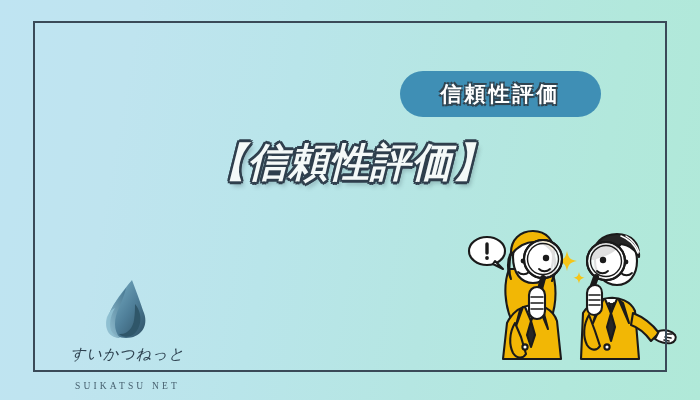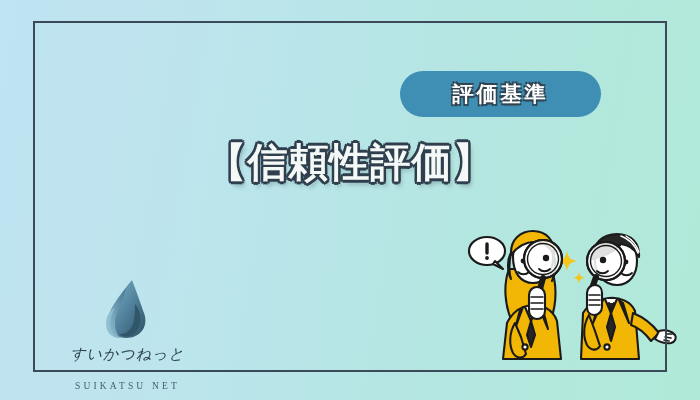--- a/index.html
+++ b/index.html
@@ -77,20 +77,21 @@
 
   
   .title {
     position: absolute;
     left: 0;
     top: 139px;
     width: 700px;
     text-align: center;
     z-index: 4;
     line-height: 1.18;
+    font-style: italic;
   }
   .title-line {
     display: block;
     color: #f4f9f8;
     font-weight: bold;
     letter-spacing: 1px;
     text-shadow:
       -2px -2px 0 #2f3f4d, 2px -2px 0 #2f3f4d,
       -2px  2px 0 #2f3f4d, 2px  2px 0 #2f3f4d,
        0   -2.6px 0 #2f3f4d, 0 2.6px 0 #2f3f4d,
@@ -144,21 +145,21 @@
 </style>
 </head>
 <body>
 
 <div class="banner">
 
   <div class="frame"></div>
 
   <div class="pill-row">
     <div class="pill pill-2">
-      <span>評価基準</span>
+      <span>信頼性評価</span>
     </div>
   </div>
 
   <div class="title">
     <span class="title-line title-line-1">【信頼性評価】</span>
   </div>
 
   <div class="logo">
     <span class="logo-mark">
       <svg viewBox="0 0 74 64" xmlns="http://www.w3.org/2000/svg" aria-hidden="true">

